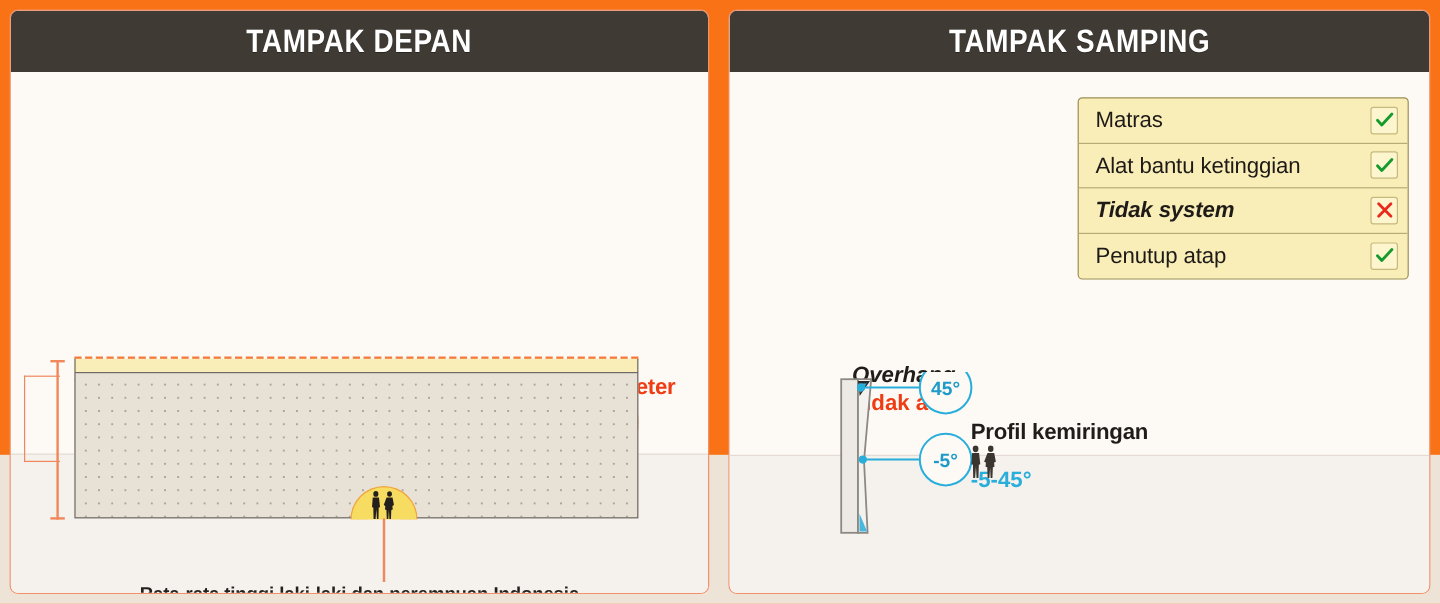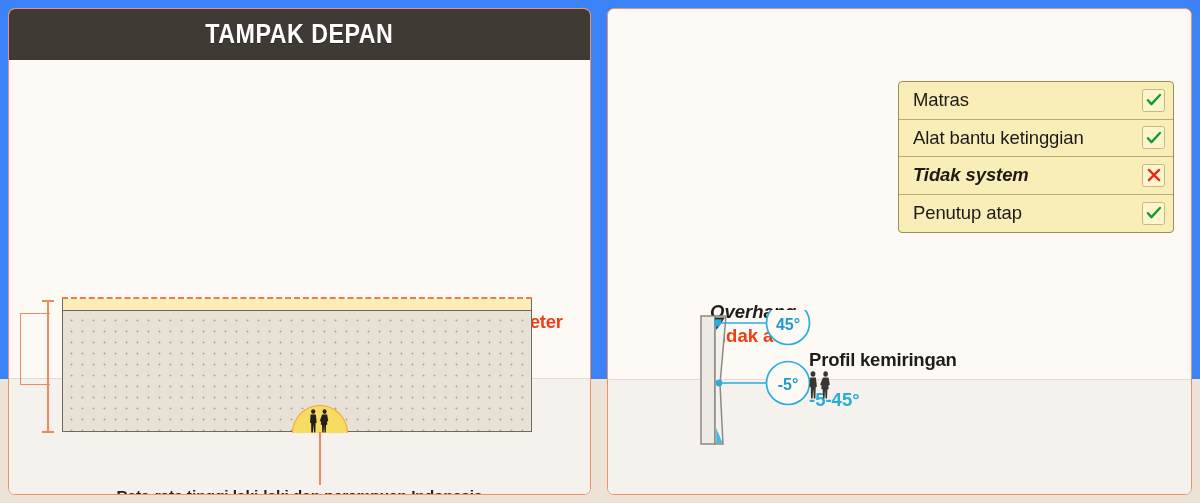--- a/index.html
+++ b/index.html
@@ -13,21 +13,21 @@
     height: 503px;
     overflow: hidden;
     font-family: "Liberation Sans", sans-serif;
     -webkit-font-smoothing: antialiased;
   }
 
   .stage {
     position: relative;
     width: 1200px;
     height: 379px;
-    background: #3b82f6;
+    background: #f97316;
   }
 
   
   .panel {
     position: absolute;
     top: 8px;
     height: 487px;
     background: #FDFAF6;
     border: 1.5px solid #F0916A;
     border-radius: 7px;
@@ -369,20 +369,23 @@
       <div class="front-caption">
         <div class="line1">Rata-rata tinggi laki-laki dan perempuan Indonesia</div>
 
       </div>
 
     </div>
   </div>
 
   <div class="panel right">
 
+    <div class="panel-header">
+      <div class="title">TAMPAK SAMPING</div>
+    </div>
 
     <div class="panel-body">
 
       <div class="ground"></div>
 
       <div class="checklist">
 
         <div class="check-row">
           <span class="ctext">Matras</span>
           <span class="box">

